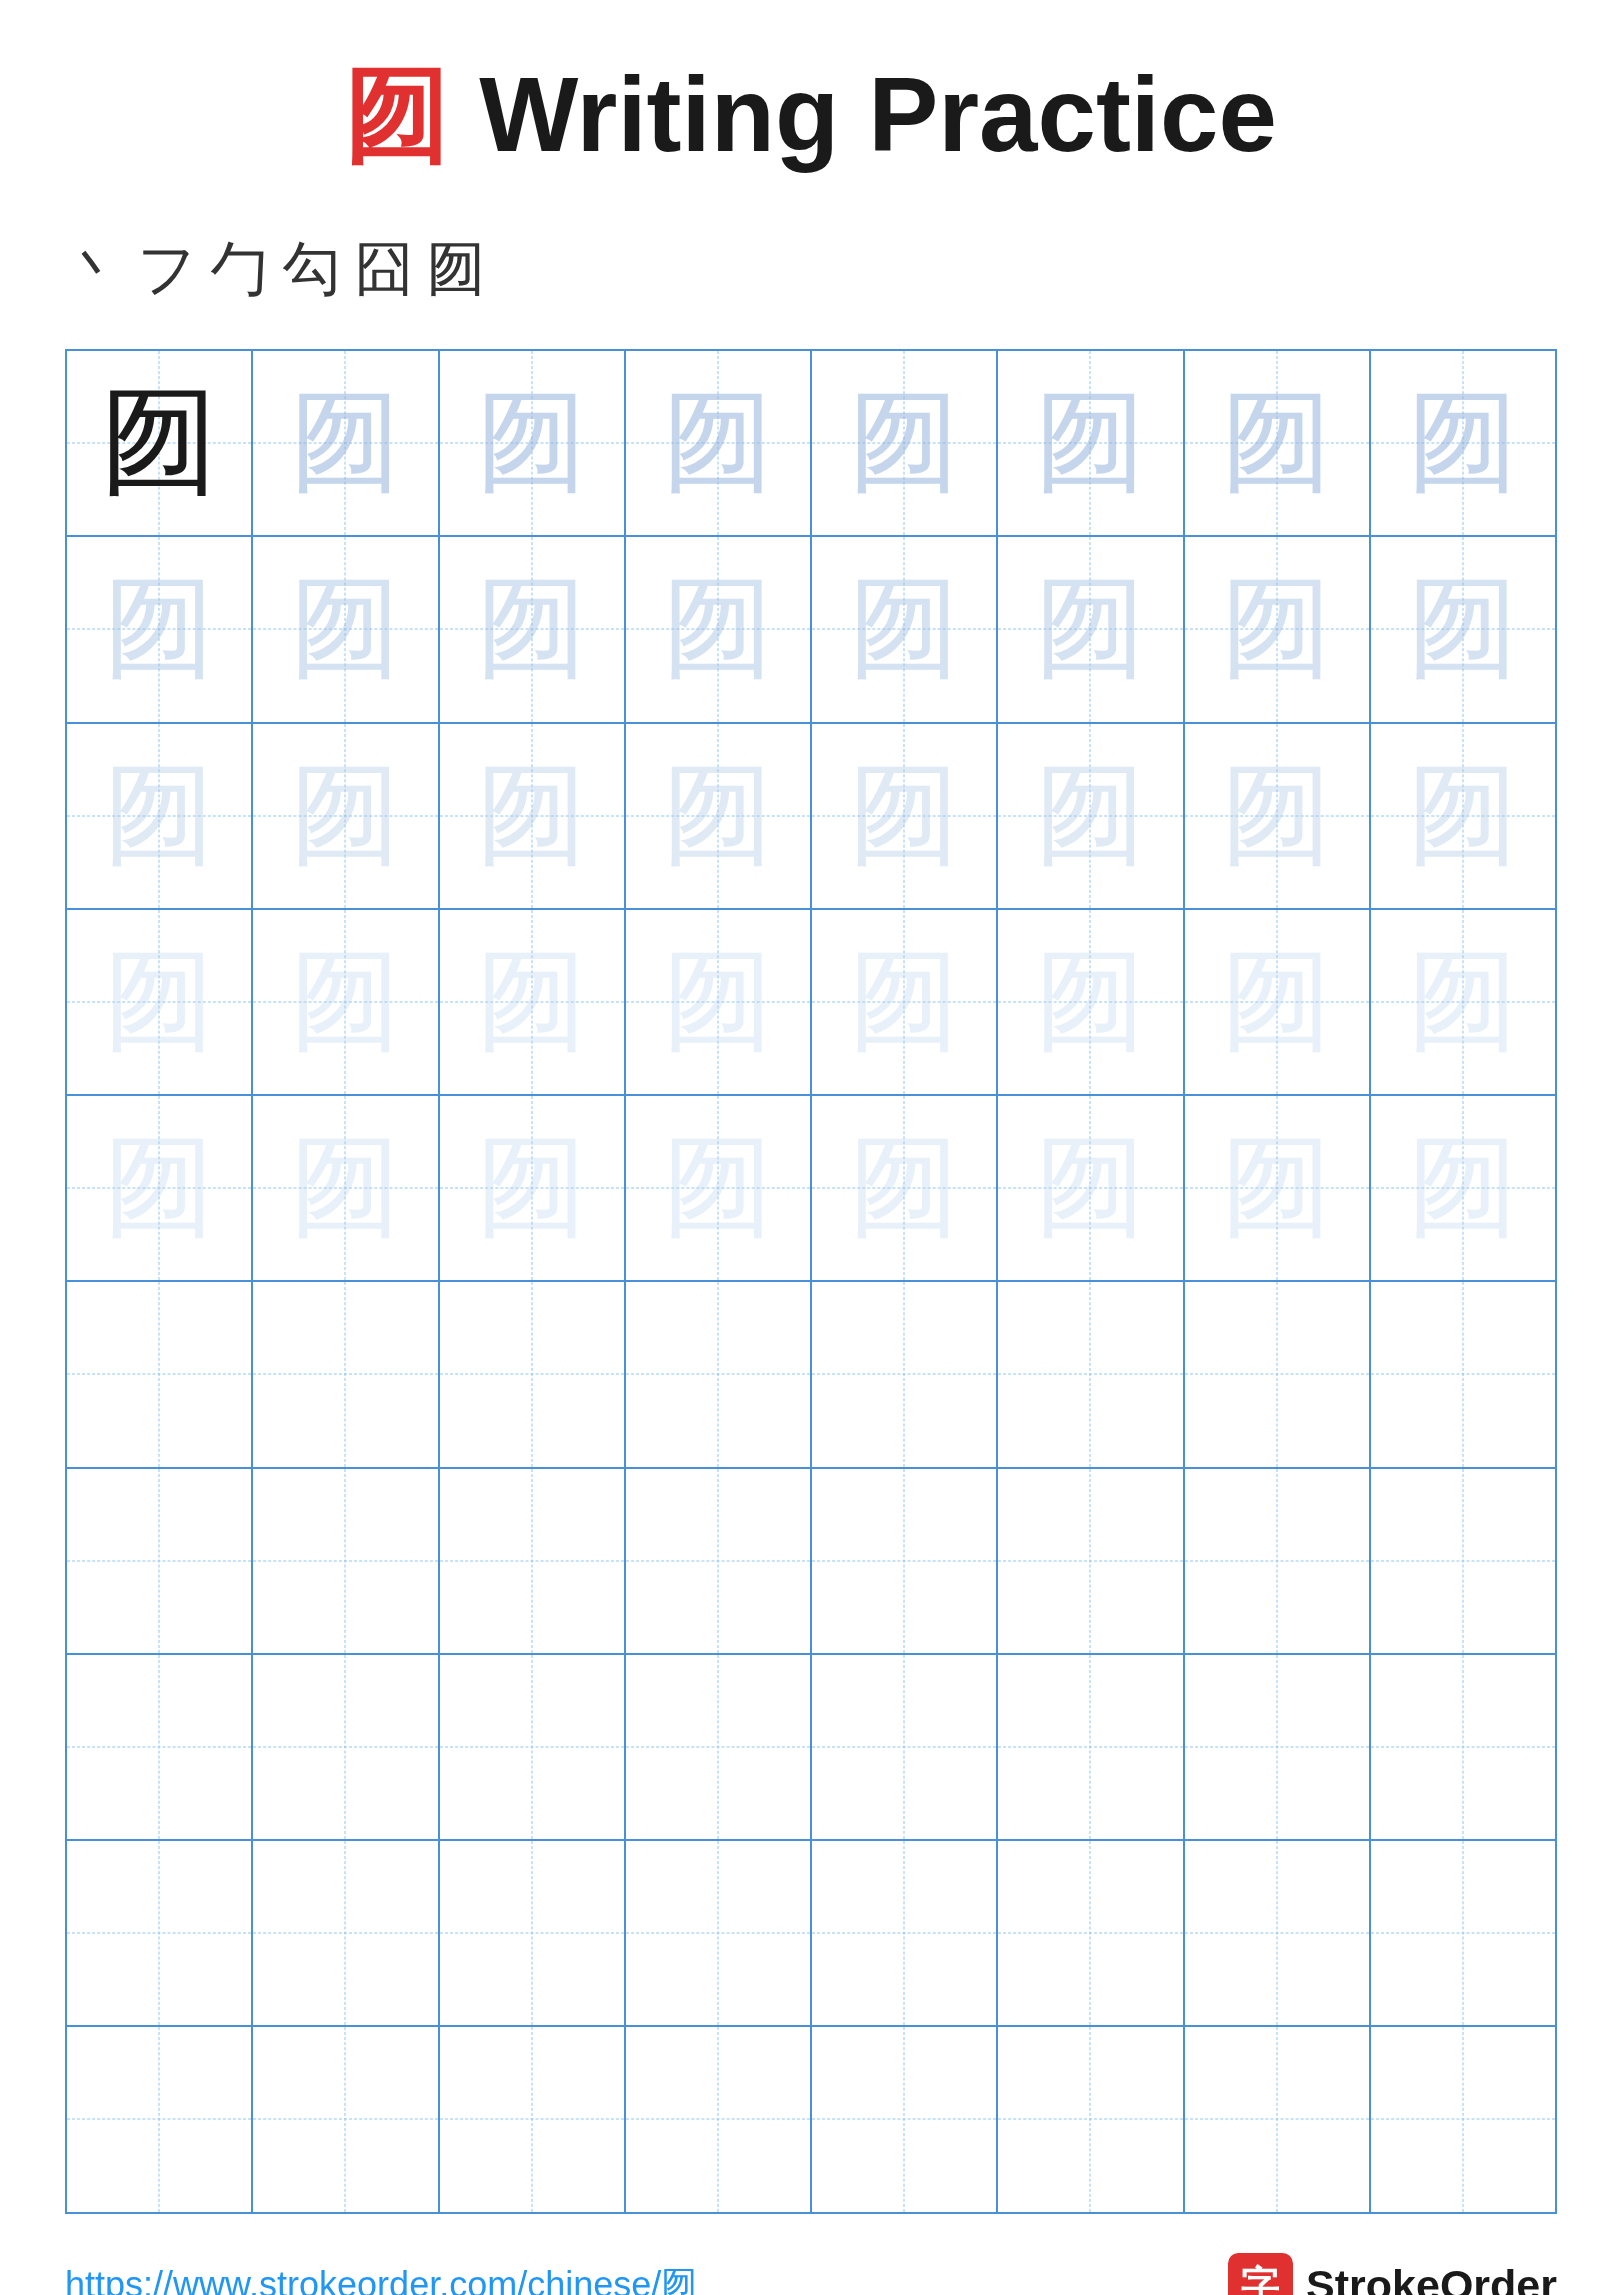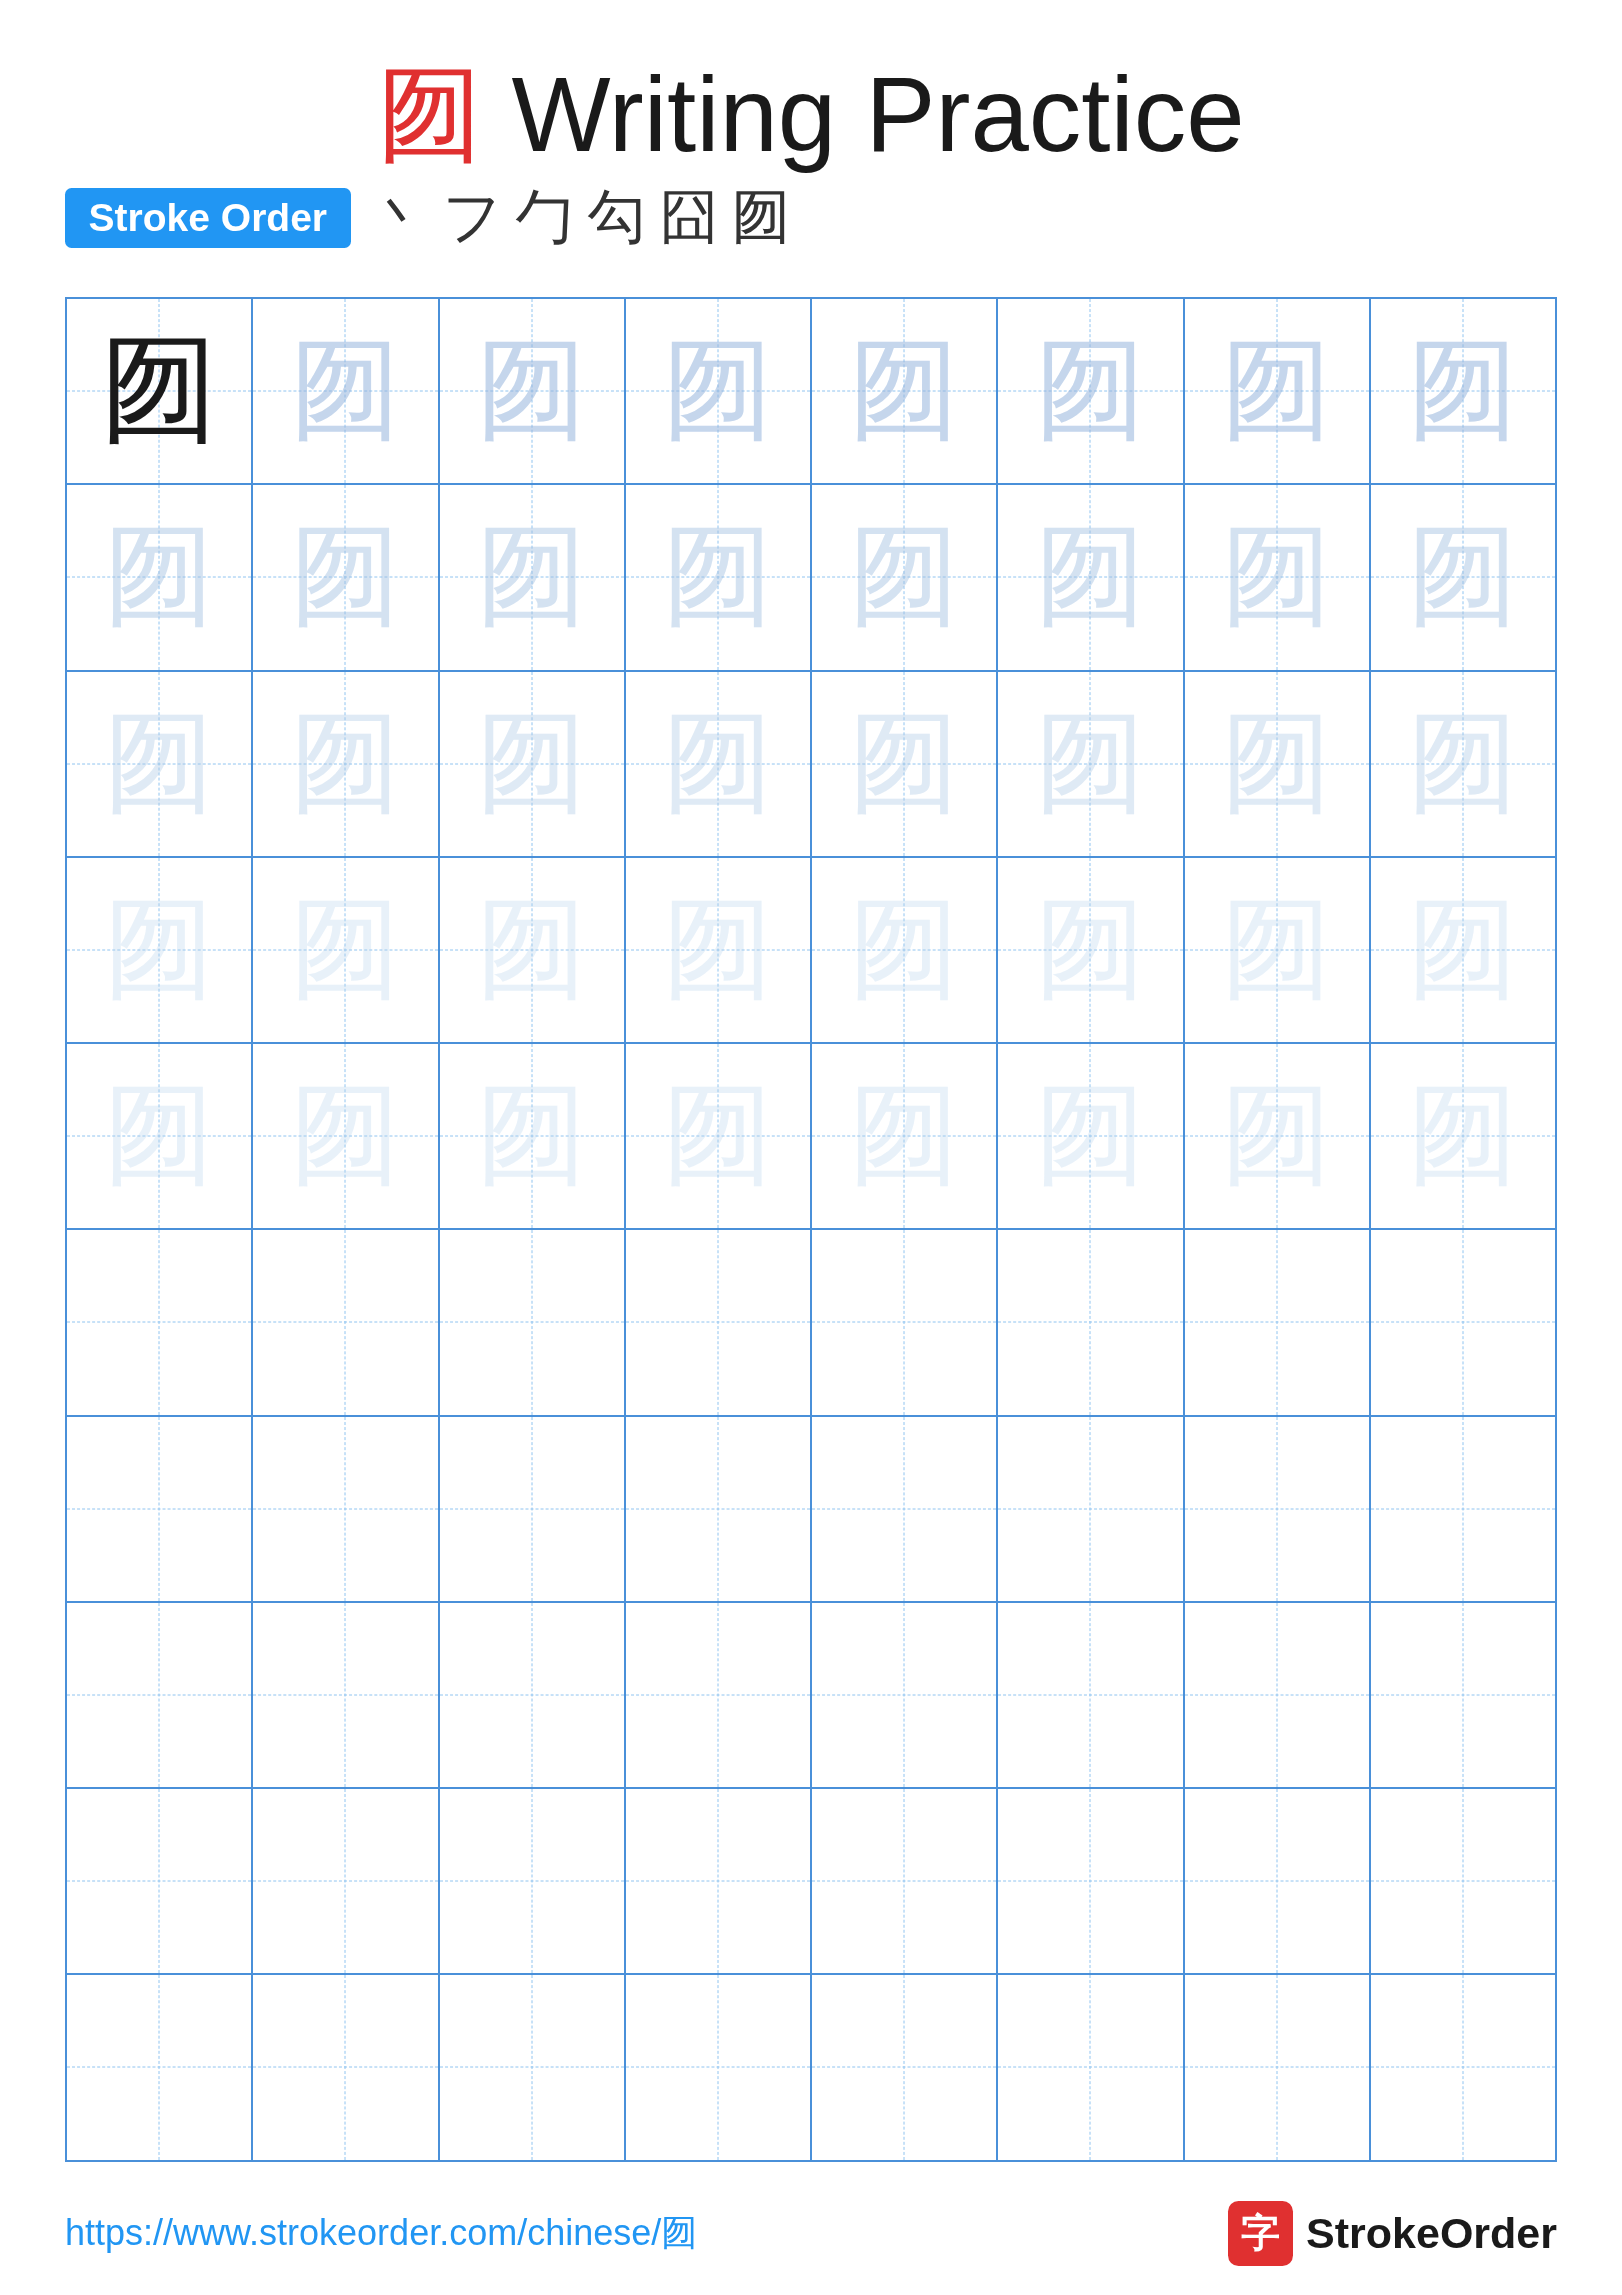--- a/index.html
+++ b/index.html
@@ -16,22 +16,23 @@
       min-height: 2295px;
       background: #fff;
       padding: 52px 65px;
       display: flex;
       flex-direction: column;
     }
 
     .title {
       text-align: center;
       font-size: 105px;
-      font-weight: normal;
+      font-weight: bold;
       color: #1a1a1a;
+      margin-bottom: 52px;
       line-height: 1.2;
     }
 
     .title-char {
       color: #e03030;
     }
 
     .stroke-order-row {
       display: flex;
       align-items: center;
@@ -177,21 +178,20 @@
 </head>
 <body>
 
 <div class="page">
 
   <div class="title">
     <span class="title-char">囫</span><span> Writing Practice</span>
   </div>
 
   <div class="stroke-order-row">
-    <div class="stroke-order-badge">Stroke Order</div>
     <div class="stroke-chars">
       <span>丶</span>
       <span>フ</span>
       <span>勹</span>
       <span>勾</span>
       <span>囧</span>
       <span>囫</span>
     </div>
   </div>
 

